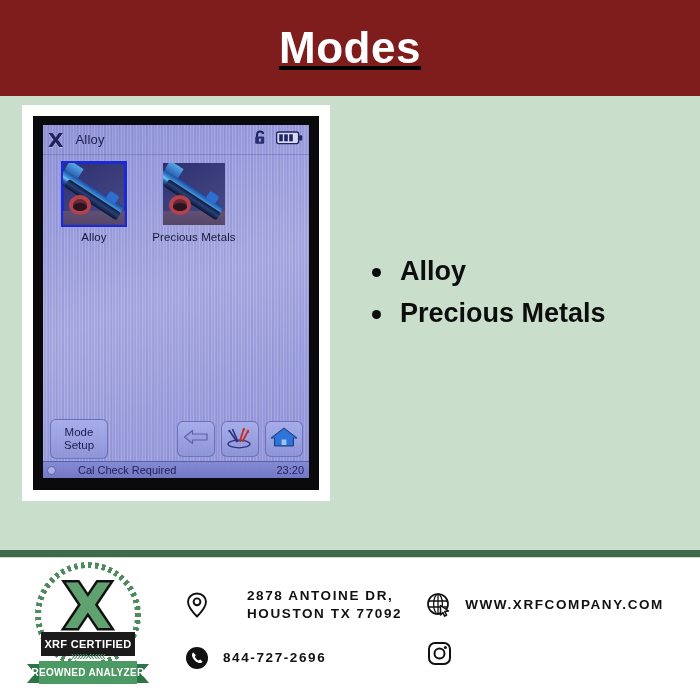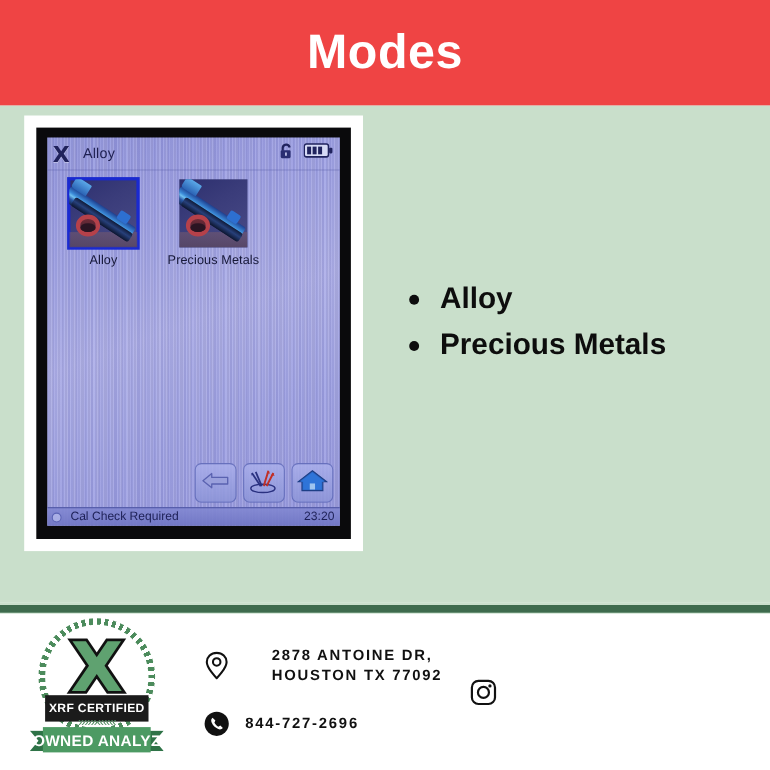--- a/index.html
+++ b/index.html
@@ -10,24 +10,25 @@
     background: #ffffff;
     font-family: "Liberation Sans", sans-serif;
     overflow: hidden;
     position: relative;
   }
 
   
   .header {
     width: 700px;
     height: 96px;
-    background: #ef4444;
+    background: #7f1d1d;
     display: flex;
     align-items: center;
     justify-content: center;
+    text-decoration: underline;
   }
   .header-title {
     color: #ffffff;
     font-size: 44px;
     font-weight: bold;
     letter-spacing: 0.5px;
     line-height: 1;
   }
 
   
@@ -262,21 +263,21 @@
     padding: 0 5px 0 4px;
   }
   .status-dot {
     width: 9px; height: 9px;
     border-radius: 50%;
     border: 1.5px solid #5b63b4;
     background: rgba(200,205,245,0.6);
     flex: 0 0 auto;
   }
   .status-text {
-    margin-left: 8px;
+    margin-left: 22px;
     font-size: 11px;
     color: #1d2056;
     white-space: nowrap;
   }
   .status-time {
     margin-left: auto;
     font-size: 11px;
     color: #1d2056;
   }
 
@@ -412,21 +413,21 @@
   .ribbon-center {
     position: absolute;
     left: 12px; top: 0;
     width: 98px; height: 23px;
     background: #4C9A63;
     display: flex;
     align-items: center;
     justify-content: center;
   }
   .ribbon-center span {
-    font-size: 14px;
+    font-size: 10px;
     font-weight: bold;
     color: #ffffff;
     letter-spacing: 0.3px;
     white-space: nowrap;
   }
 
   
   .contact-wrap {
     display: flex;
     flex: 1 1 auto;
@@ -523,20 +524,24 @@
                 <div class="gun-cup"></div>
                 <div class="gun-cup-inner"></div>
               </div>
               <div class="mode-label">Precious Metals</div>
             </div>
 
           </div>
         </div>
 
         <div class="lcd-toolbar">
+          <div class="tool-btn btn-mode-setup">
+            <span>Mode</span>
+            <span>Setup</span>
+          </div>
           <div class="toolbar-right">
 
             <div class="tool-btn btn-icon">
               <span>
                 <svg width="26" height="18" viewBox="0 0 26 18">
                   <path d="M1.5 9 L9.5 2.5 L9.5 6 L24 6 L24 12 L9.5 12 L9.5 15.5 Z" fill="#9aa0dc" stroke="#5a62b0" stroke-width="1.2" stroke-linejoin="round"></path>
                 </svg>
               </span>
             </div>
 
@@ -636,20 +641,31 @@
             <path d="M8.2 6.6 C7 7.6 6.6 9.2 7.4 10.9 C8.7 13.8 10.6 15.6 13.4 16.8 C15.1 17.5 16.7 17 17.6 15.8 L15.3 13.6 L13.4 14.6 C12.2 13.9 10.6 12.3 9.9 11 L10.8 9.1 Z" fill="#ffffff"></path>
           </svg>
         </span>
         <span class="contact-text">844-727-2696</span>
       </div>
 
     </div>
 
     <div class="contact-col">
 
+      <div class="contact-row">
+        <span class="icon-box">
+          <svg width="26" height="26" viewBox="0 0 26 26">
+            <circle cx="12" cy="12" r="10" fill="none" stroke="#111111" stroke-width="1.7"></circle>
+            <ellipse cx="12" cy="12" rx="4.4" ry="10" fill="none" stroke="#111111" stroke-width="1.3"></ellipse>
+            <path d="M2.2 9 H21.8 M2.2 15 H21.8 M12 2 V22" stroke="#111111" stroke-width="1.3" fill="none"></path>
+            <path d="M14.5 13.5 L22.5 19 L18.8 19.6 L20.6 23.2 L18.6 24.1 L16.9 20.5 L14.6 23 Z" fill="#ffffff" stroke="#111111" stroke-width="1.5" stroke-linejoin="round"></path>
+          </svg>
+        </span>
+        <span class="contact-text">WWW.XRFCOMPANY.COM</span>
+      </div>
 
       <div class="contact-row">
         <span class="icon-box">
           <svg width="25" height="25" viewBox="0 0 25 25">
             <rect x="2" y="2" width="21" height="21" rx="6" fill="none" stroke="#111111" stroke-width="2"></rect>
             <circle cx="12.5" cy="12.5" r="5" fill="none" stroke="#111111" stroke-width="2"></circle>
             <circle cx="18.4" cy="6.6" r="1.5" fill="#111111"></circle>
           </svg>
         </span>
       </div>

